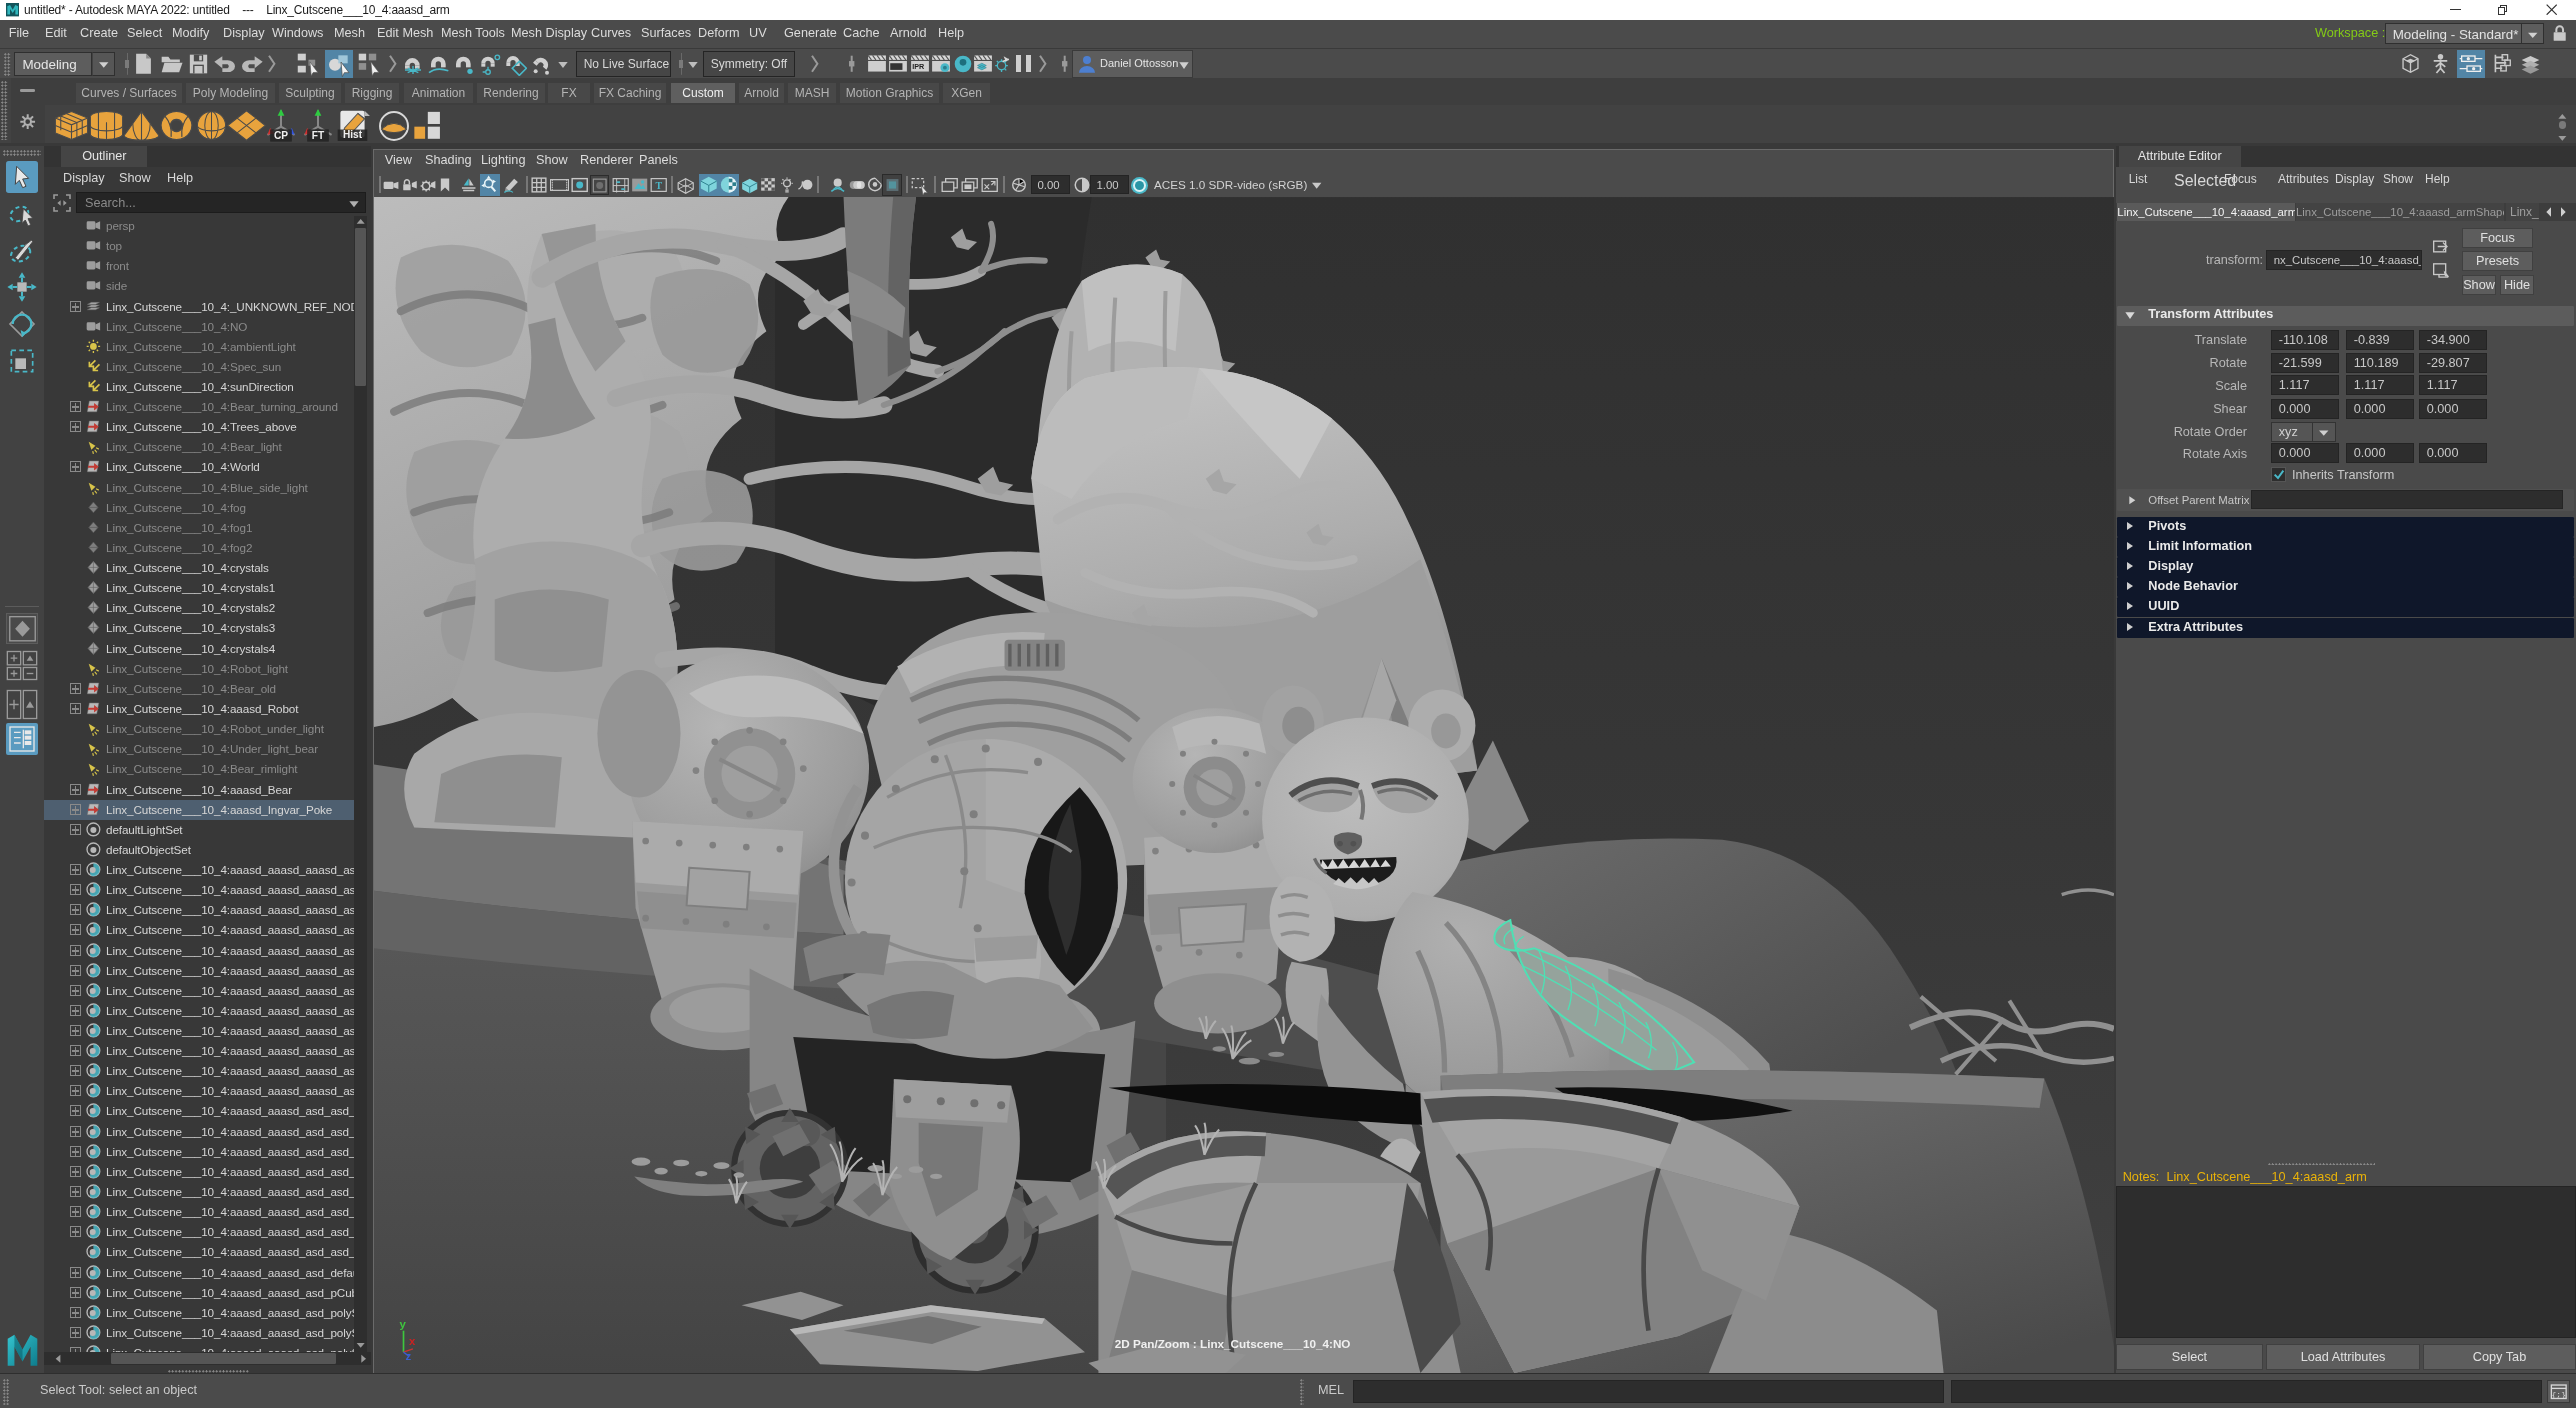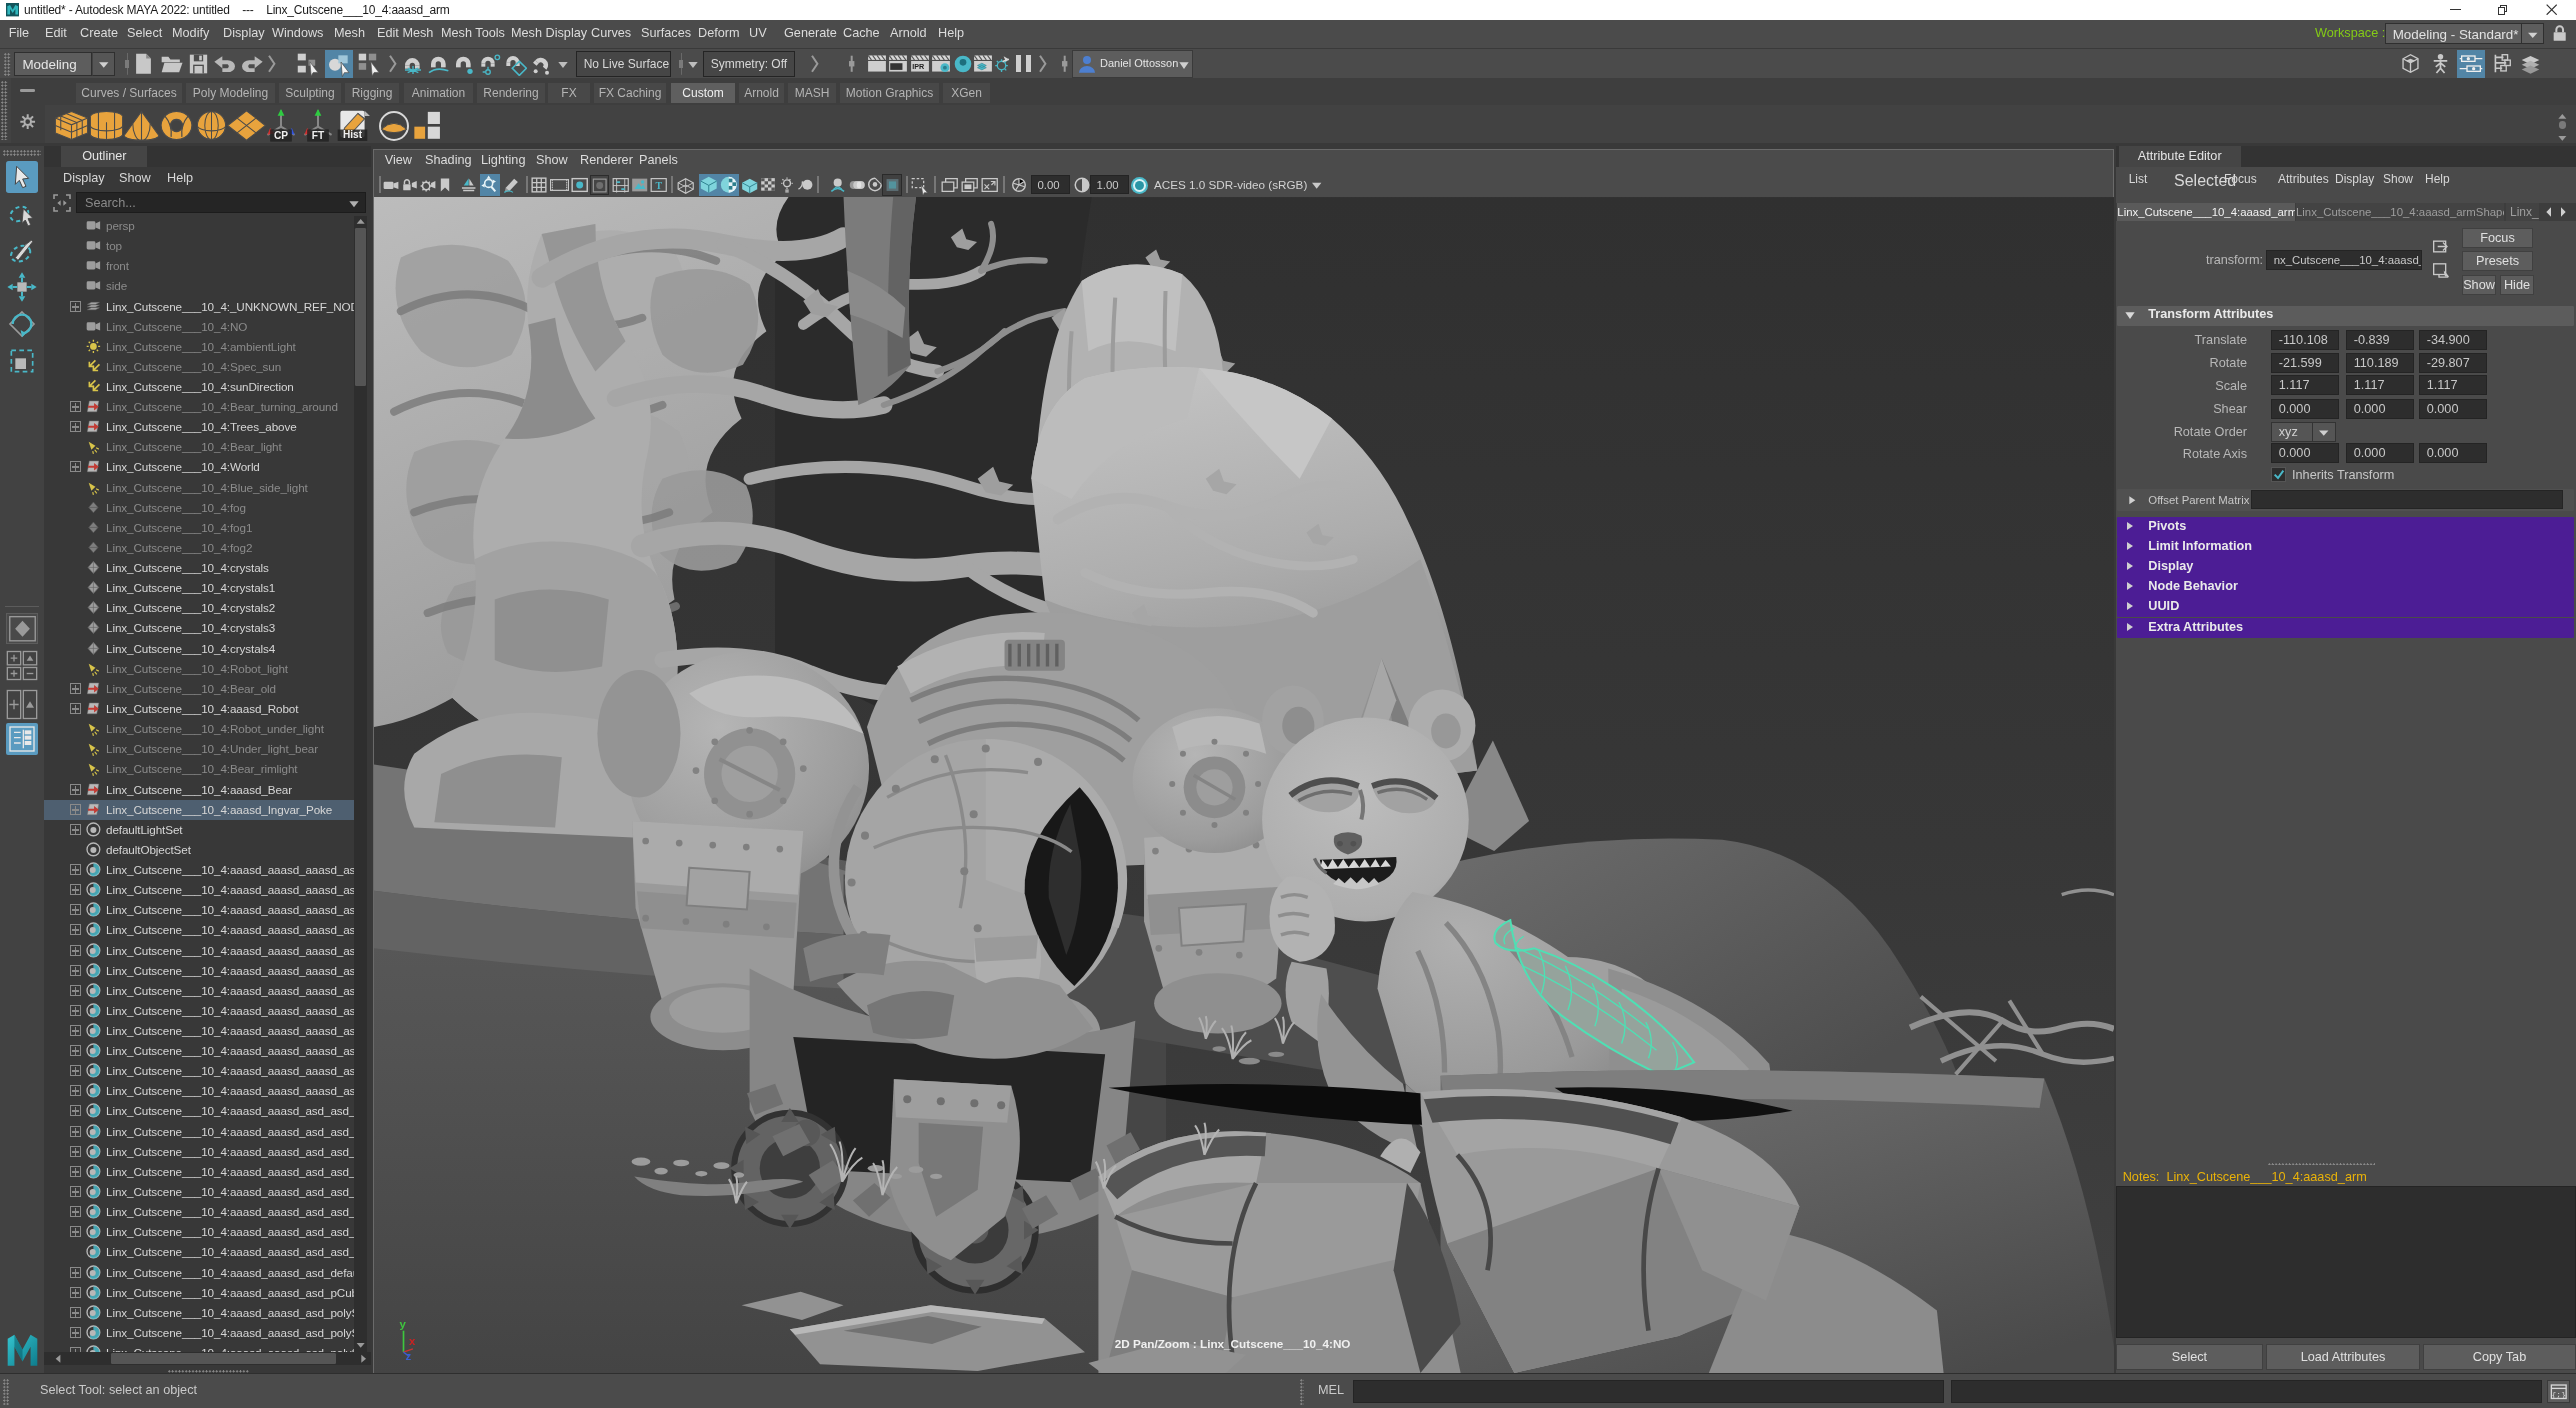--- a/index.html
+++ b/index.html
@@ -22,21 +22,21 @@
 .shtab { position:absolute; top:4.7px; height:20px; background:#484848; color:#b4b4b4; font-size:12px; text-align:center; line-height:20px; overflow:hidden; }
 .orow { position:absolute; left:0; width:309px; height:20px; }
 .otx { position:absolute; left:115px; top:2.7px; font-size:11.7px; color:#d6d6d6; white-space:nowrap; letter-spacing:-0.1px; }
 .dim .otx { color:#8b8b8b; }
 .oexp { position:absolute; left:25.5px; top:4px; width:11.4px; height:11.4px; border:0.7px solid #8a8a8a; }
 .oexp:before { content:""; position:absolute; left:1.3px; top:4.4px; width:7.4px; height:1.3px; background:#8a8a8a; }
 .oexp:after { content:""; position:absolute; left:4.4px; top:1.3px; width:1.3px; height:7.4px; background:#8a8a8a; }
 .oico { position:absolute; left:89px; top:2px; }
 .aelbl { position:absolute; font-size:12.7px; color:#b8b8b8; text-align:right; }
 .aefld { position:absolute; height:19.5px; background:#2d2d2d; border:0.7px solid #242424; color:#c8c8c8; font-size:12.7px; line-height:19px; padding-left:6.7px; }
-.aehdr { position:absolute; left:1.3px; width:457px; height:19.5px; background:#4c1d95; border-radius:1.3px; color:#eaeaea; font-size:12.7px; font-weight:bold; line-height:19.5px; }
+.aehdr { position:absolute; left:1.3px; width:457px; height:19.5px; background:#0f172a; border-radius:1.3px; color:#eaeaea; font-size:12.7px; font-weight:bold; line-height:19.5px; }
 .aehdr:before { content:""; position:absolute; left:9.4px; top:5.4px; border-left:6px solid #d0d0d0; border-top:4px solid transparent; border-bottom:4px solid transparent; }
 .aebtn { position:absolute; background:#5d5d5d; border:0.7px solid #404040; color:#e0e0e0; font-size:12.7px; text-align:center; }
 </style>
 </head>
 <body>
 <div class="abs" id="titlebar">
   <svg class="abs" style="left:6px;top:3.4px" width="13.4" height="13.4" viewBox="0 0 20 20">
       <rect width="20" height="20" fill="#12555c"></rect>
       <path d="M2 17 L2 5 L6 3 L10 10 L14 3 L18 5 L18 17 L14 17 L14 9 L10 15 L6 9 L6 17 Z" fill="#2fb6bd"></path>
     </svg>

